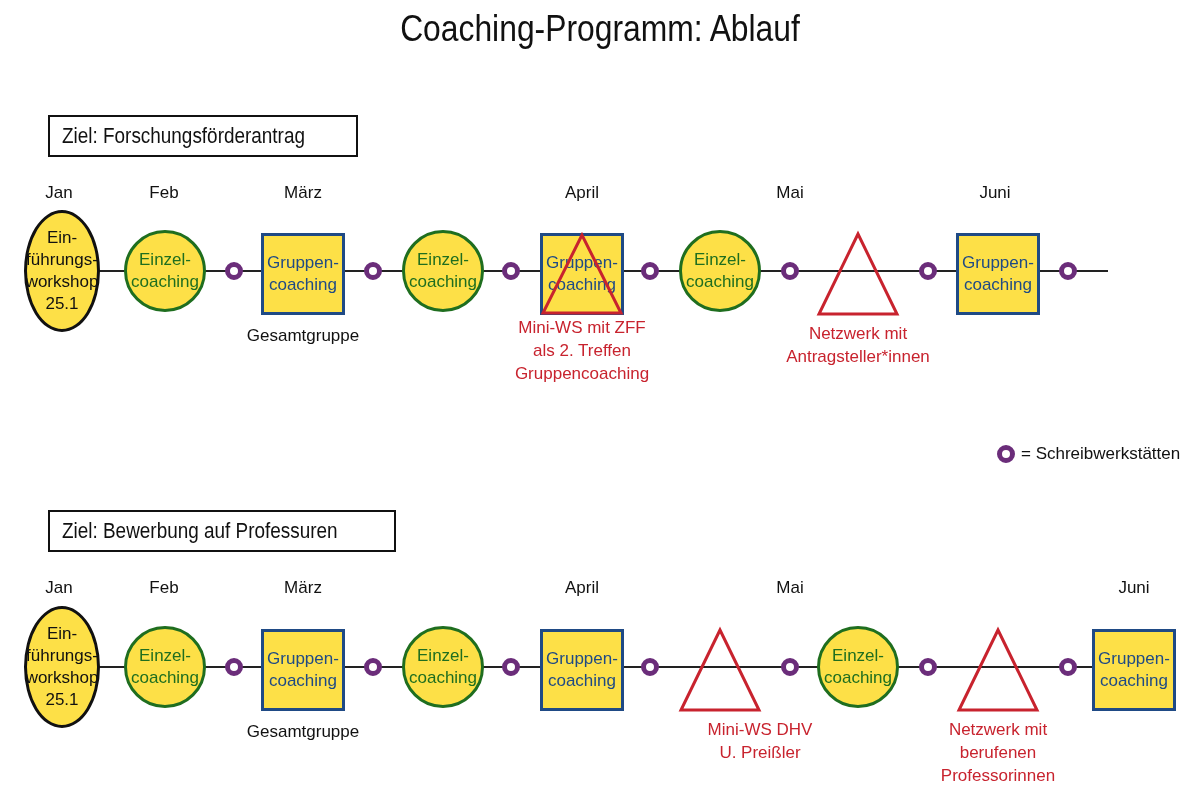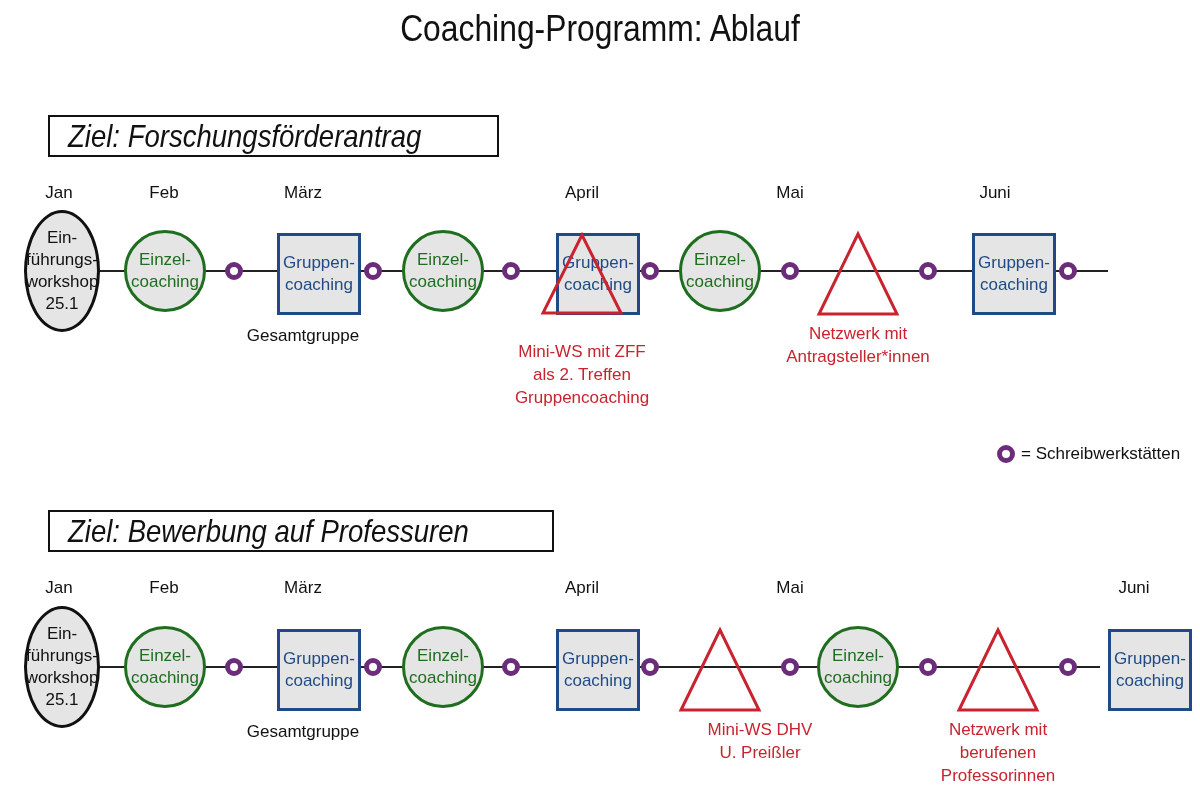--- a/index.html
+++ b/index.html
@@ -1,28 +1,28 @@
 <!DOCTYPE html>
 <html><head>
 <meta charset="utf-8">
 <style>
   html, body { margin:0; padding:0; background:#ffffff; }
   body { width:1200px; height:795px; position:relative; overflow:hidden;
          font-family:"Liberation Sans", sans-serif; color:#111; }
   .abs { position:absolute; }
   .title { left:0; width:1200px; top:8px; text-align:center; font-size:37px; transform:scaleX(0.86); transform-origin:600px 0; }
-  .goal { border:2.5px solid #111; font-size:32px; padding:0 18px; line-height:38px; white-space:nowrap;font-style:italic; }
+  .goal { border:2.5px solid #111; font-size:22px; padding:0 12px; line-height:38px; white-space:nowrap; }
   .goal span { display:inline-block; transform:scaleX(0.86); transform-origin:0 0; }
   .month { font-size:17px; transform:translateX(-50%); white-space:nowrap; }
   .line { height:2px; background:#222; }
   .node { box-sizing:border-box; display:flex; align-items:center; justify-content:center;
-          text-align:center; font-size:17px; line-height:22px; background:#e5e5e5; }
+          text-align:center; font-size:17px; line-height:22px; background:#fde047; }
   .oval { border:3px solid #111; border-radius:50%; width:76px; height:122px; color:#111; }
   .circle { border:3px solid #1f6e1f; border-radius:50%; width:82px; height:82px; color:#1f6e1f; }
-  .box { border:3px solid #1f4a85; width:84px; height:82px; color:#1f4a85;margin-left:16px; }
+  .box { border:3px solid #1f4a85; width:84px; height:82px; color:#1f4a85; }
   .dot { width:18px; height:18px; border-radius:50%; background:#fff; box-sizing:border-box;
          border:5px solid #6b2d7a; transform:translate(-50%,-50%); }
   .tri { overflow:visible; }
   .caption { font-size:17px; line-height:23px; text-align:center; transform:translateX(-50%); white-space:nowrap; }
   .red { color:#c8232e; }
   .legend { font-size:17px; display:flex; align-items:center; gap:6px; }
   .legend .dot { position:static; transform:none; }
 </style>
 </head>
 <body>
@@ -40,21 +40,21 @@
     <div class="abs line" style="left: 62px; top: 270px; width: 1046px;"></div>
     <div class="abs node oval" style="left: 24px; top: 210px;">Ein-<br>führungs-<br>workshop<br>25.1</div>
     <div class="abs node circle" style="left: 124px; top: 230px;">Einzel-<br>coaching</div>
     <div class="abs node box" style="left: 261px; top: 233px;">Gruppen-<br>coaching</div>
     <div class="abs caption" style="left: 303px; top: 324px;">Gesamtgruppe</div>
     <div class="abs node circle" style="left: 402px; top: 230px;">Einzel-<br>coaching</div>
     <div class="abs node box" style="left: 540px; top: 233px;">Gruppen-<br>coaching</div>
     <svg width="84" height="84" class="abs tri" style="left: 540px; top: 232px;">
       <polygon points="42,3 3,81 81,81" fill="none" stroke="#c8232e" stroke-width="3"></polygon>
     </svg>
-    <div class="abs caption red" style="left: 582px; top: 340px; text-align: center;">Mini-WS mit ZFF<br>als 2. Treffen<br>Gruppencoaching</div>
+    <div class="abs caption red" style="left: 582px; top: 316px; text-align: center;">Mini-WS mit ZFF<br>als 2. Treffen<br>Gruppencoaching</div>
     <div class="abs node circle" style="left: 679px; top: 230px;">Einzel-<br>coaching</div>
     <div class="abs" style="left: 820px; top: 237px; width: 76px; height: 3px;"></div>
     <svg width="84" height="86" class="abs tri" style="left: 816px; top: 231px;">
       <polygon points="42,3 3,83 81,83" fill="none" stroke="#c8232e" stroke-width="3"></polygon>
     </svg>
     <div class="abs caption red" style="left: 858px; top: 322px;">Netzwerk mit<br>Antragsteller*innen</div>
     <div class="abs node box" style="left: 956px; top: 233px;">Gruppen-<br>coaching</div>
     <div class="abs dot" style="left: 234px; top: 271px;"></div>
     <div class="abs dot" style="left: 373px; top: 271px;"></div>
     <div class="abs dot" style="left: 511px; top: 271px;"></div>

